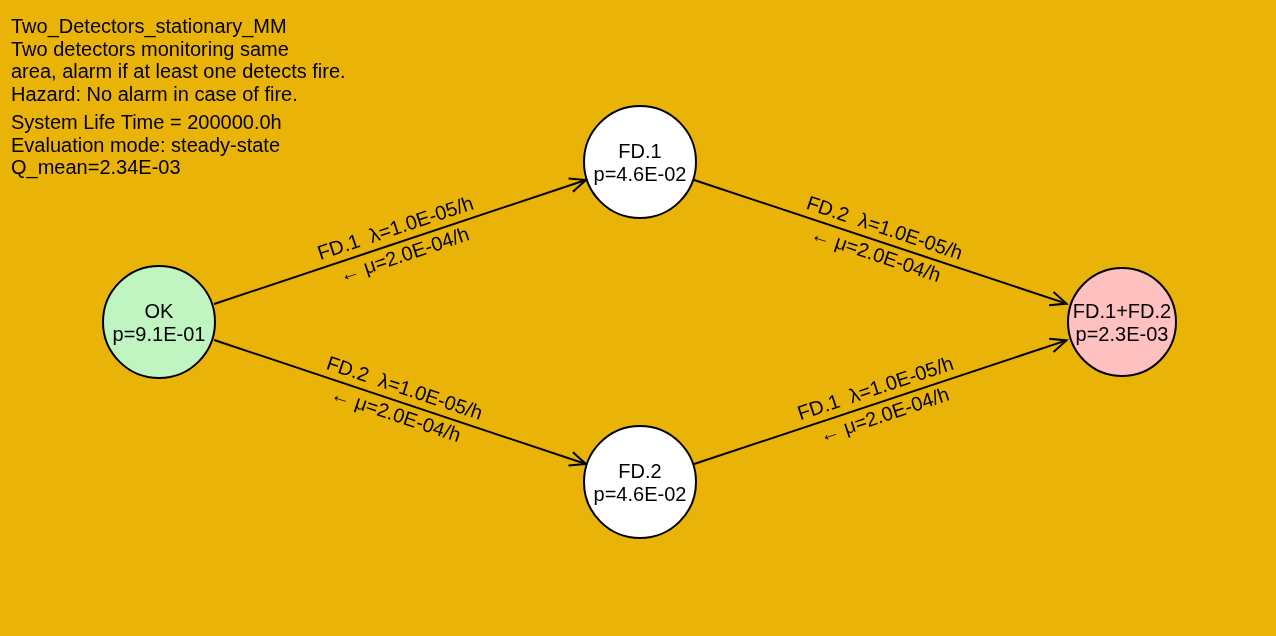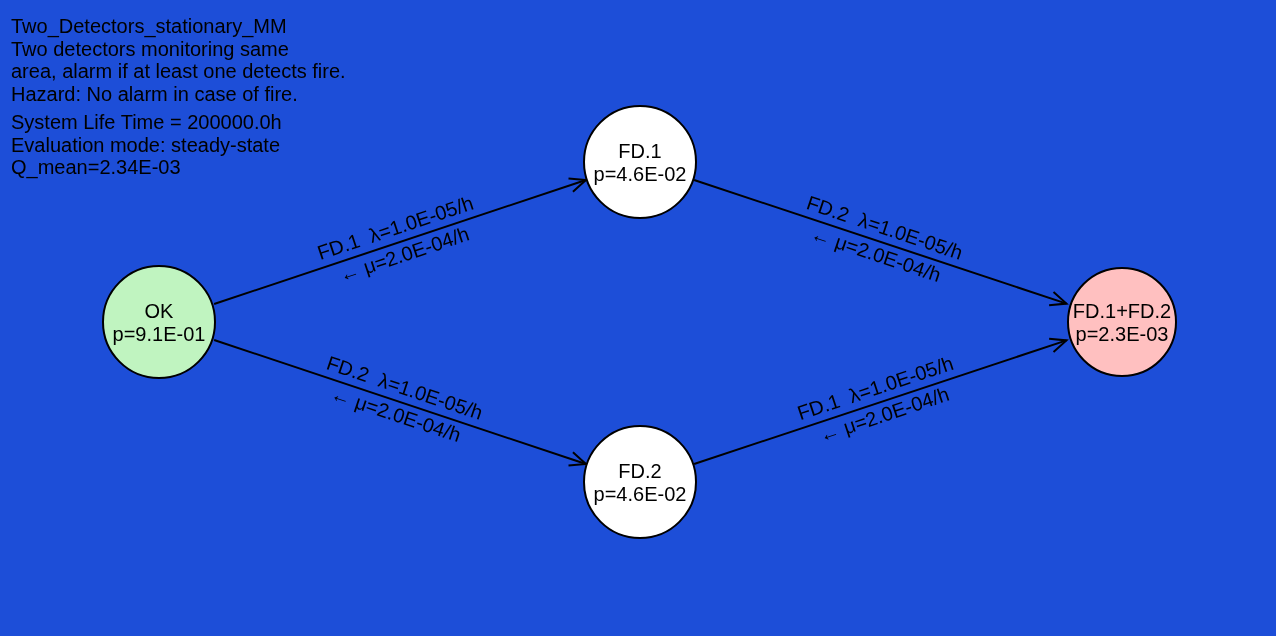--- a/index.html
+++ b/index.html
@@ -4,21 +4,21 @@
 <style>
   html, body {
     margin: 0;
     padding: 0;
     background: #ffffff;
   }
   .canvas {
     position: relative;
     width: 1276px;
     height: 636px;
-    background: #1d4ed8;
+    background: #eab308;
     overflow: hidden;
   }
   svg text {
     font-family: "Liberation Sans", sans-serif;
     fill: #000000;
   }
   .hdr-text {
     font-size: 20px;
   }
   .node-circle {

